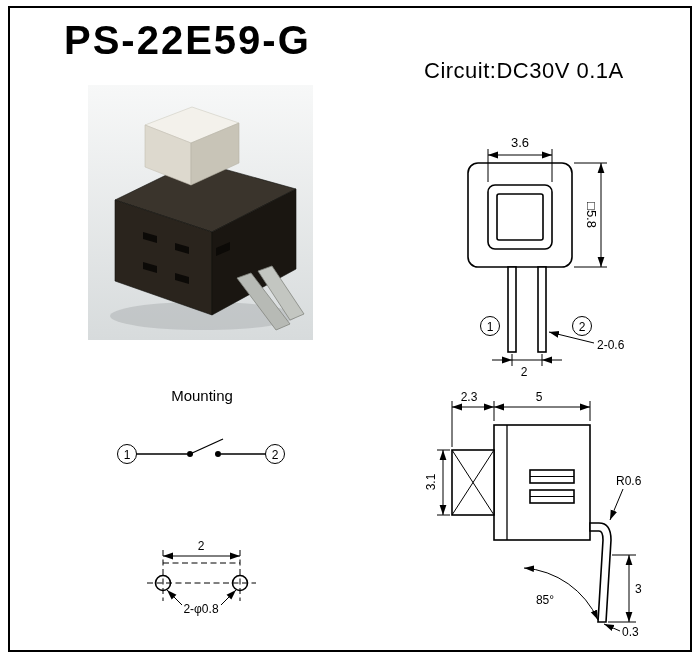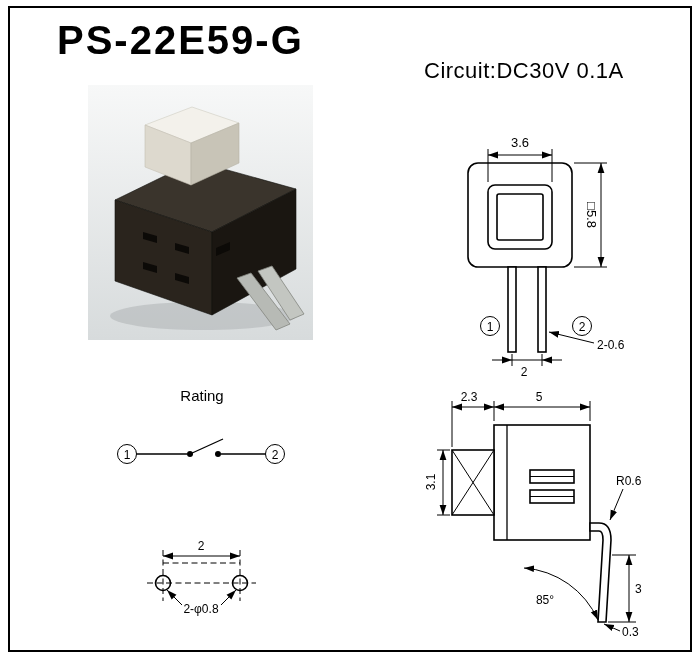--- a/index.html
+++ b/index.html
@@ -1,19 +1,19 @@
 <!DOCTYPE html>
 <html><head>
 <meta charset="utf-8">
 <style>
   html,body{margin:0;padding:0;background:#fff;}
   .page{position:relative;width:700px;height:660px;background:#ffffff;font-family:"Liberation Sans",sans-serif;color:#000;overflow:hidden;}
   .frame{position:absolute;left:8px;top:6px;right:8px;bottom:8px;border:2px solid #000;}
   .abs{position:absolute;}
-  .title{left:57px;top:18px;font-size:40px;font-weight:bold;letter-spacing:2px;}
+  .title{left:64px;top:18px;font-size:40px;font-weight:bold;letter-spacing:2px;}
   .rating{left:424px;top:58px;font-size:22px;letter-spacing:.5px;}
   .sec-label{font-size:15px;text-align:center;}
   .circuit-label{left:132px;top:387px;width:140px;}
   .mounting-label{left:100px;top:502px;width:195px;}
   svg{display:block;overflow:visible;}
   svg text{font-family:"Liberation Sans",sans-serif;fill:#000;}
   .ol{fill:#fff;stroke:#000;stroke-width:1.6;}
   .ln{stroke:#000;stroke-width:1.3;fill:none;}
   .thin{stroke:#000;stroke-width:1;fill:none;}
   .dash{stroke:#000;stroke-width:1;fill:none;stroke-dasharray:6 3.5;}
@@ -103,21 +103,21 @@
     <g>
       <line class="thin" x1="72" y1="224" x2="72" y2="236"></line>
       <line class="thin" x1="102" y1="224" x2="102" y2="236"></line>
       <line class="thin" x1="52" y1="230" x2="72" y2="230" marker-end="url(#arrTV)"></line>
       <line class="thin" x1="122" y1="230" x2="102" y2="230" marker-end="url(#arrTV)"></line>
       <line class="thin" x1="72" y1="230" x2="102" y2="230"></line>
       <text class="dim" x="84" y="246" text-anchor="middle">2</text>
     </g>
   </svg>
 
-  <div class="abs sec-label circuit-label">Rating</div>
+  <div class="abs sec-label circuit-label">Mounting</div>
   <svg class="abs" style="left:110px;top:430px" width="190" height="48" viewBox="0 0 190 48">
     <circle class="thin" cx="17" cy="24" r="9.5"></circle>
     <text class="dim" x="17" y="28.5" text-anchor="middle">1</text>
     <line class="ln" x1="26.5" y1="24" x2="77" y2="24"></line>
     <circle cx="80" cy="24" r="3" fill="#000"></circle>
     <line class="ln" x1="80" y1="24" x2="113" y2="9"></line>
     <circle cx="108" cy="24" r="3" fill="#000"></circle>
     <line class="ln" x1="111" y1="24" x2="155.5" y2="24"></line>
     <circle class="thin" cx="165" cy="24" r="9.5"></circle>
     <text class="dim" x="165" y="28.5" text-anchor="middle">2</text>

